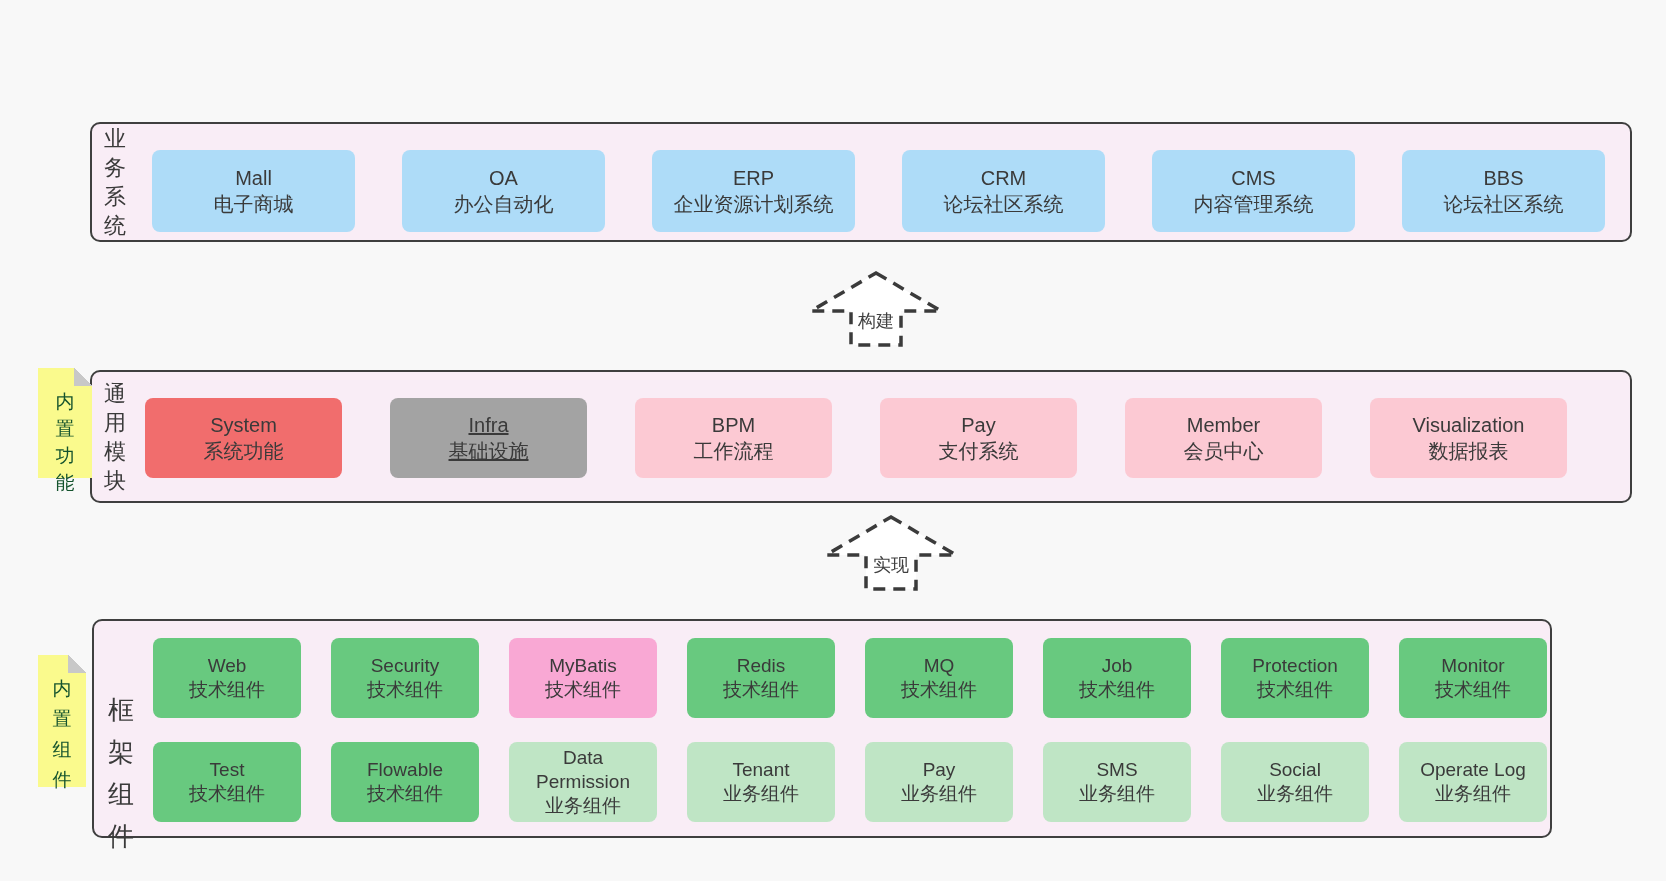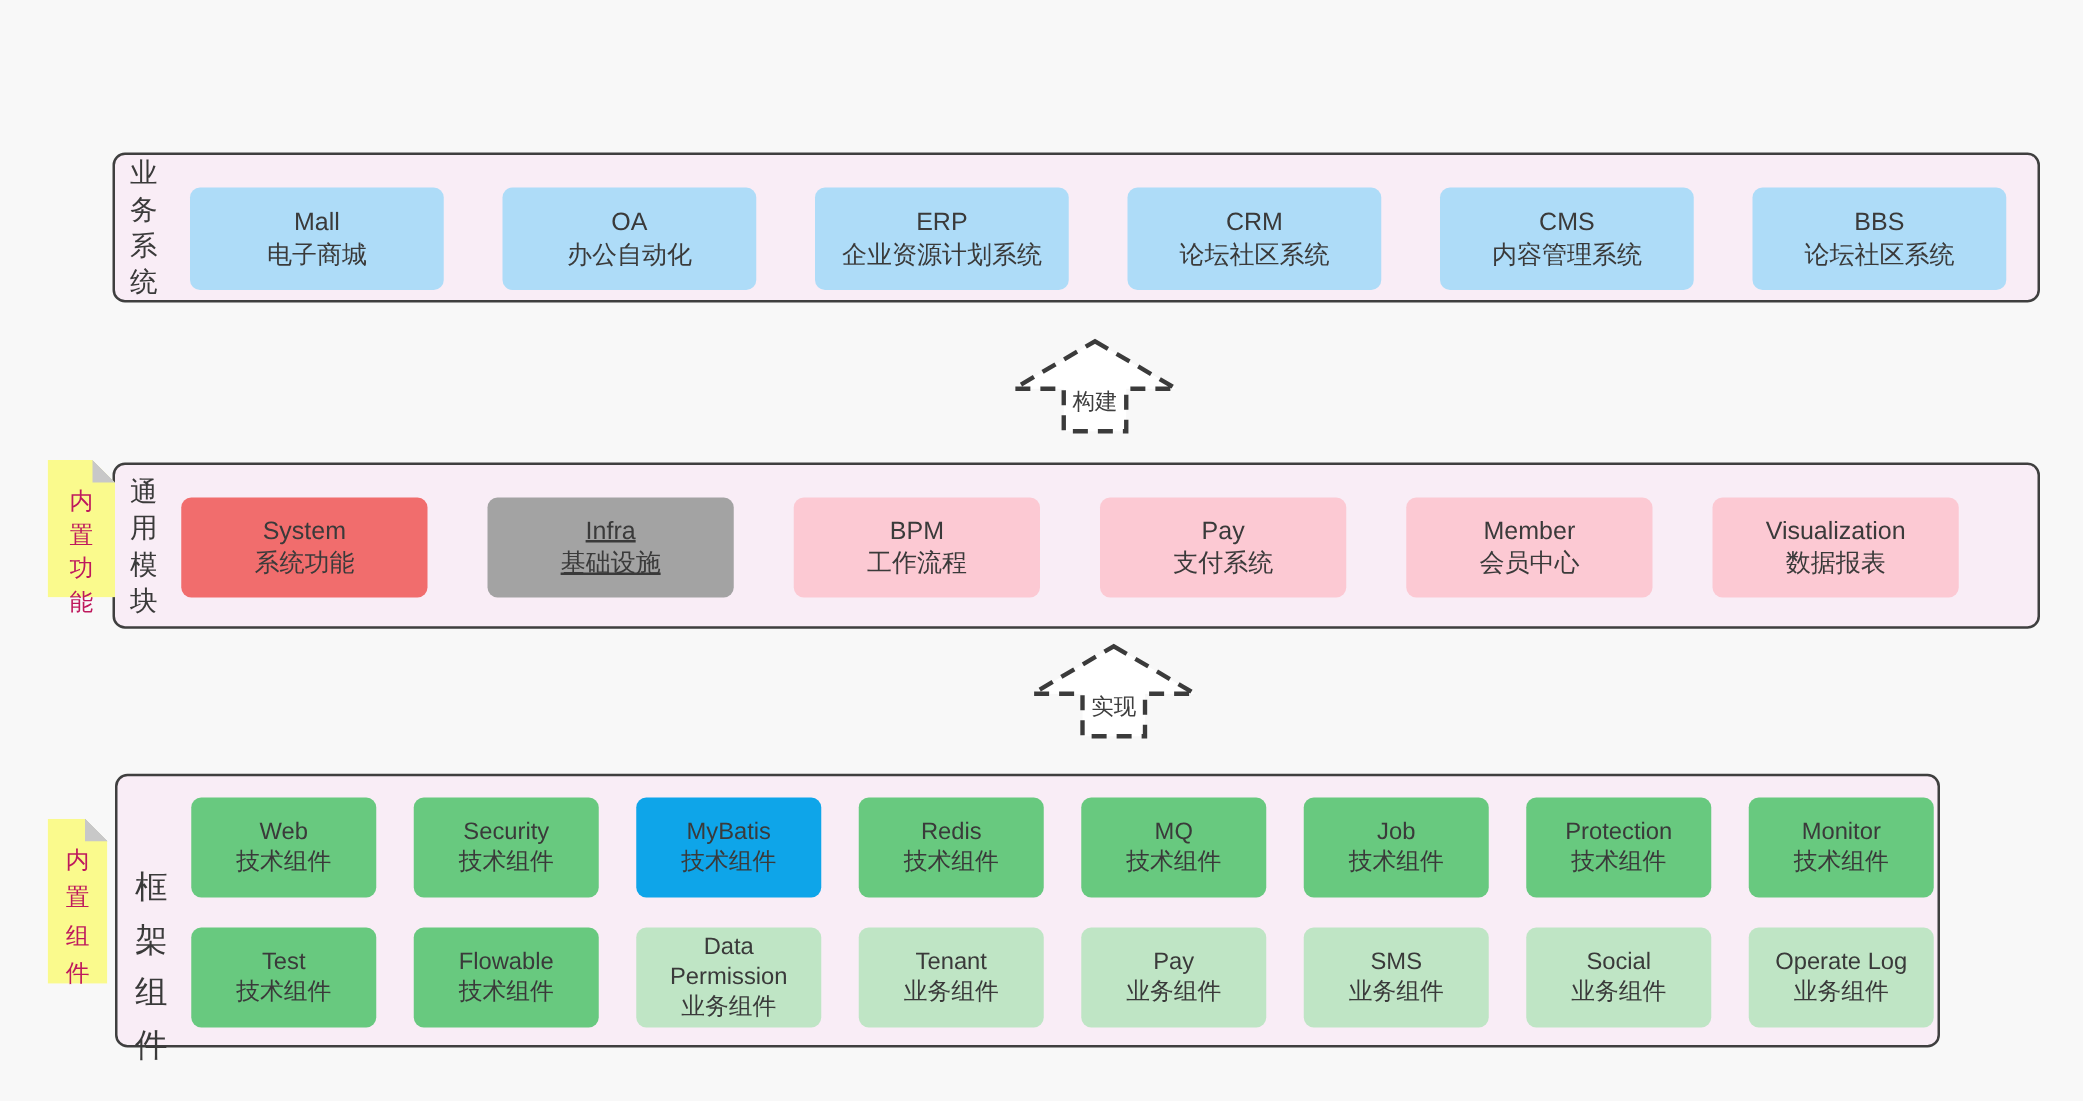--- a/index.html
+++ b/index.html
@@ -53,21 +53,21 @@
   .sticky-bg{
     position:absolute;inset:0;background:#fafa8d;
     clip-path:polygon(0 0,calc(100% - 18px) 0,100% 18px,100% 100%,0 100%);
   }
   .fold{
     position:absolute;top:0;right:0;width:18px;height:18px;
     background:linear-gradient(to bottom left,rgba(0,0,0,0) 49.5%,#c8c8c8 50%);
   }
   .sticky-text{
     position:absolute;left:50%;transform:translateX(-50%);top:21px;
-    font-size:19px;line-height:1.42;width:20px;color:#be185d;
+    font-size:19px;line-height:1.42;width:20px;color:#14532d;
   }
   .sticky-2 .sticky-text{line-height:1.6;top:19px;}
 </style>
 </head>
 <body>
 
 <section class="layer layer-1">
   <div class="layer-label vtext">业务系统</div>
   <div class="rows">
       <div class="box-row">
@@ -156,21 +156,21 @@
   <div class="rows">
       <div class="box-row">
         <div class="box" style="background: rgb(104, 201, 127);">
           <div class="box-title">Web</div>
           <div class="box-sub">技术组件</div>
         </div>
         <div class="box" style="background: rgb(104, 201, 127);">
           <div class="box-title">Security</div>
           <div class="box-sub">技术组件</div>
         </div>
-        <div class="box" style="background: #0ea5e9;">
+        <div class="box" style="background: #f9a8d4;">
           <div class="box-title">MyBatis</div>
           <div class="box-sub">技术组件</div>
         </div>
         <div class="box" style="background: rgb(104, 201, 127);">
           <div class="box-title">Redis</div>
           <div class="box-sub">技术组件</div>
         </div>
         <div class="box" style="background: rgb(104, 201, 127);">
           <div class="box-title">MQ</div>
           <div class="box-sub">技术组件</div>

